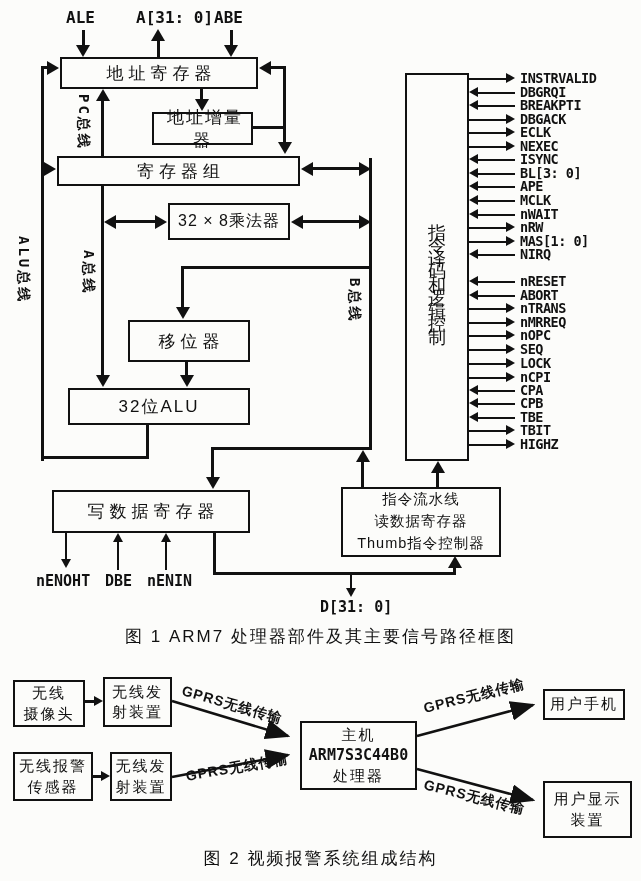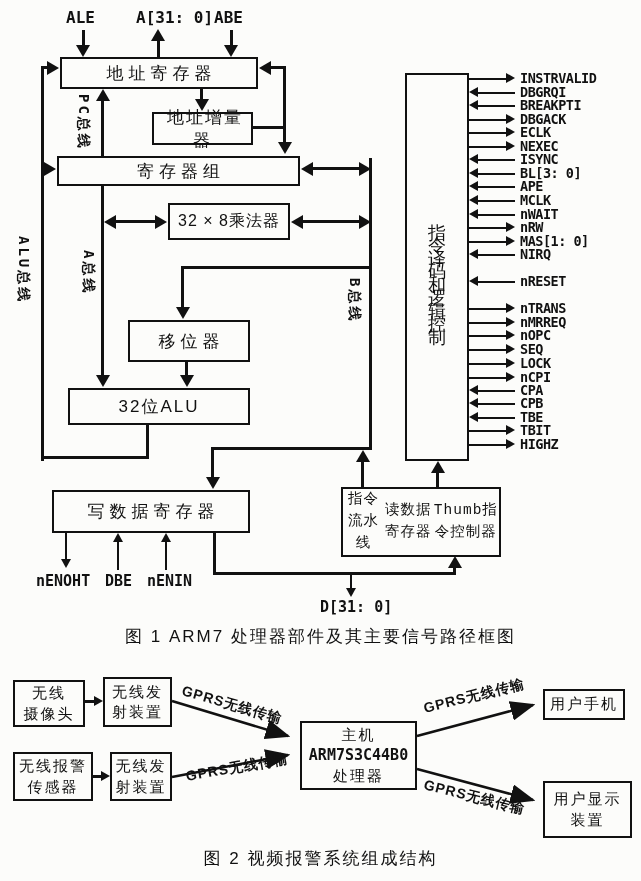--- a/index.html
+++ b/index.html
@@ -82,21 +82,21 @@
   </div>
 <div class="box" style="left:68px;top:388px;width:182px;height:37px;font-size:17px;letter-spacing:2px;">
     <span>32位ALU</span>
   </div>
 <div class="box cn" style="left:52px;top:490px;width:198px;height:43px;">
     <span>写数据寄存器</span>
   </div>
 <div class="box" style="left:405px;top:73px;width:64px;height:388px;">
     <span id="decode-text">指令译码和逻辑控制</span>
   </div>
-<div class="box" style="left:341px;top:487px;width:160px;height:70px;flex-direction:row;font-size:14.5px;line-height:1.5;letter-spacing:1px;font-family:Liberation Mono, monospace;">
+<div class="box" style="left:341px;top:487px;width:160px;height:70px;flex-direction:column;font-size:14.5px;line-height:1.5;letter-spacing:1px;">
   <div>指令流水线</div>
   <div>读数据寄存器</div>
   <div>Thumb指令控制器</div>
 </div>
 
 <span class="vtext mono" style="left:74px;top:94px;font-weight:bold;">PC总线</span>
 <span class="vtext mono" style="left:14px;top:236px;font-weight:bold;">ALU总线</span>
 <span class="vtext mono" style="left:79px;top:250px;font-weight:bold;">A总线</span>
 <span class="vtext mono" style="left:345px;top:278px;font-weight:bold;">B总线</span>
 
@@ -239,20 +239,25 @@
     </div>
     <div class="sigrow in" style="top: 176.15px;">
       <span class="sigline"></span>
       <span class="sigarr"></span>
       <span class="siglabel">NIRQ</span>
     </div>
     <div class="sigrow in" style="top: 203.25px;">
       <span class="sigline"></span>
       <span class="sigarr"></span>
       <span class="siglabel">nRESET</span>
+    </div>
+    <div class="sigrow in" style="top: 216.8px;">
+      <span class="sigline"></span>
+      <span class="sigarr"></span>
+      <span class="siglabel">ABORT</span>
     </div>
     <div class="sigrow out" style="top: 230.35px;">
       <span class="sigline"></span>
       <span class="sigarr"></span>
       <span class="siglabel">nTRANS</span>
     </div>
     <div class="sigrow out" style="top: 243.9px;">
       <span class="sigline"></span>
       <span class="sigarr"></span>
       <span class="siglabel">nMRREQ</span>

